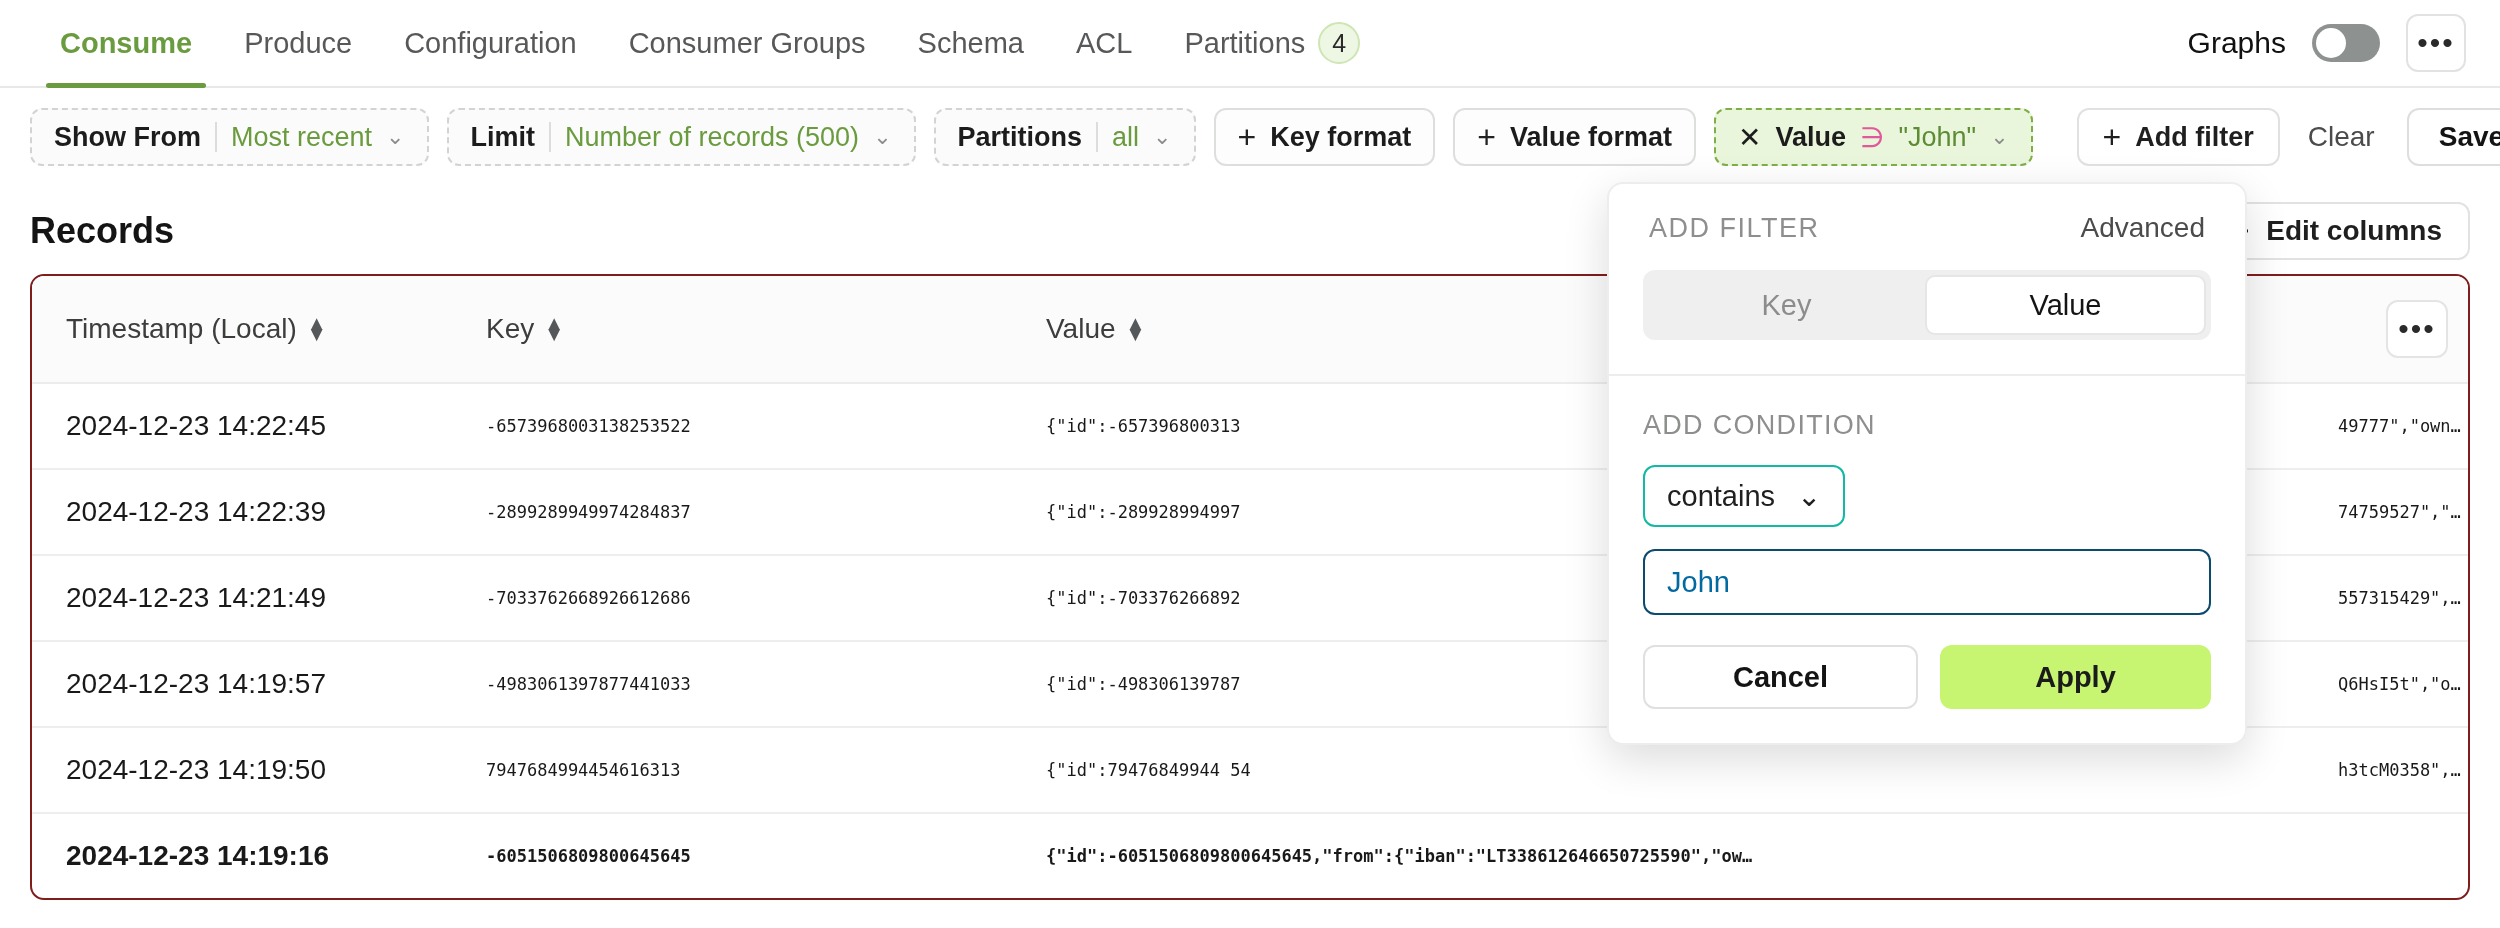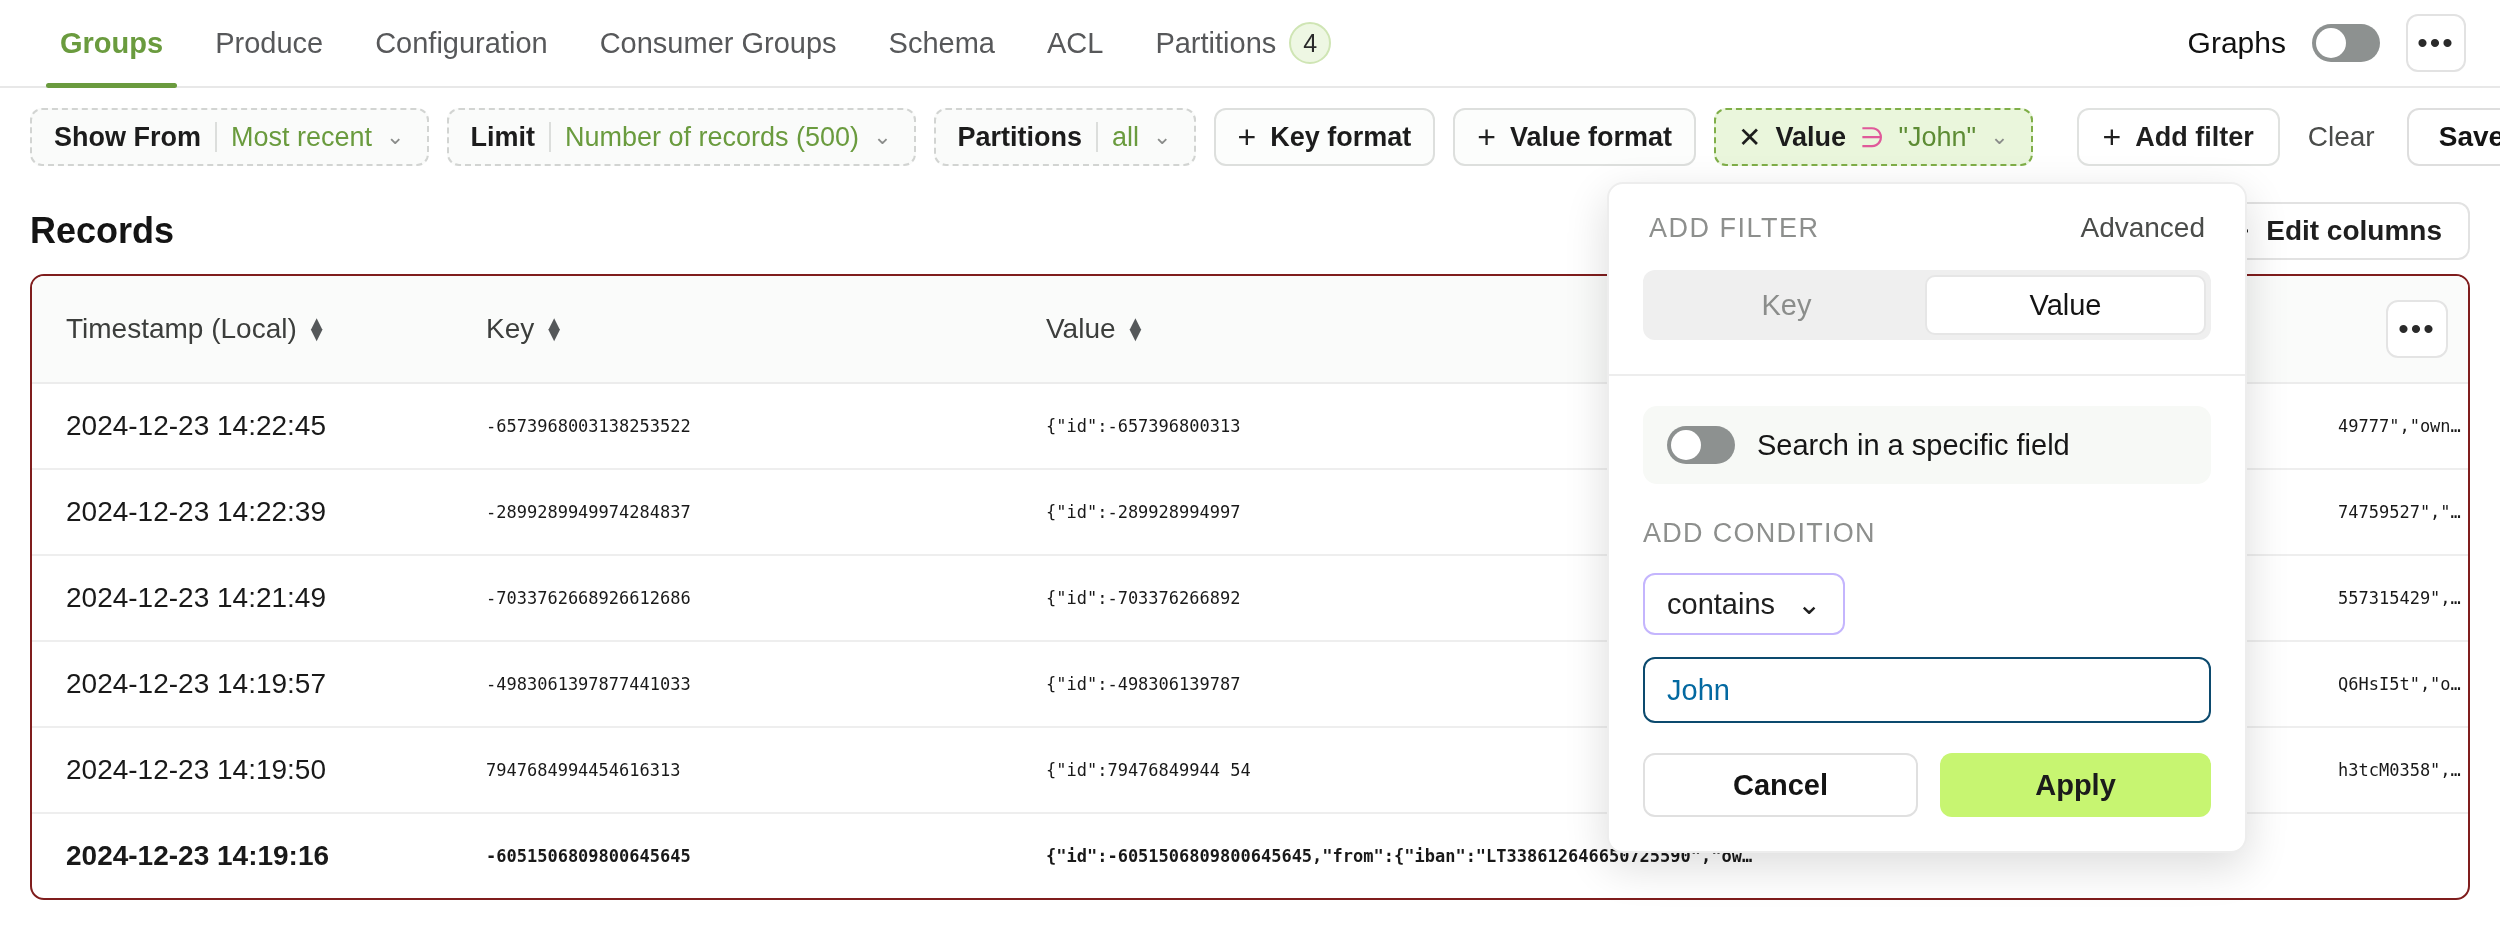--- a/index.html
+++ b/index.html
@@ -202,21 +202,21 @@
     margin: 30px 34px 0 34px;
     background: #f7f9f6; border-radius: 14px;
     padding: 20px 24px;
   }
   .searchfield-row .label { font-size: 29px; color: #161616; }
   .addcond { margin: 34px 34px 0 34px; font-size: 27px; color: #8d8f8d; letter-spacing: 1.3px; }
   .cond-select {
     display: inline-flex; align-items: center; gap: 22px;
     margin: 24px 0 0 34px;
     height: 62px; padding: 0 22px;
-    border: 2px solid #c4b5fd; border-radius: 12px; background: #fff;
+    border: 2px solid #14b8a6; border-radius: 12px; background: #fff;
     font-size: 29px; cursor: pointer;
   }
   .cond-input {
     display: block;
     margin: 22px 34px 0 34px;
     width: calc(100% - 68px);
     height: 66px; padding: 0 22px;
     border: 2px solid #0c4a6e; border-radius: 12px; background: #fff;
     font-size: 29px; font-family: "Liberation Sans", sans-serif; color: #0369a1;
   }
@@ -235,21 +235,21 @@
     cursor: pointer; font-family: Liberation Sans, sans-serif;
   }
 </style>
 </head>
 <body>
 
 <div class="tabbar">
   <div class="tabs">
 
     <div class="tab active">
-      <span>Groups</span>
+      <span>Consume</span>
     </div>
     <div class="tab">
       <span>Produce</span>
     </div>
     <div class="tab">
       <span>Configuration</span>
     </div>
     <div class="tab">
       <span>Consumer Groups</span>
     </div>
@@ -436,26 +436,20 @@
     <div class="seg-item">
       <span>Key</span>
     </div>
     <div class="seg-item on">
       <span>Value</span>
     </div>
   </div>
 
   <div class="pop-divider"></div>
 
-  <div class="searchfield-row">
-    <div class="toggle">
-      <div class="knob"></div>
-    </div>
-    <span class="label">Search in a specific field</span>
-  </div>
 
   <div class="addcond">ADD CONDITION</div>
 
   <div class="cond-select">
     <span>contains</span>
     <span class="chev">⌄</span>
   </div>
 
   <input class="cond-input" type="text" value="John" style="">
 

